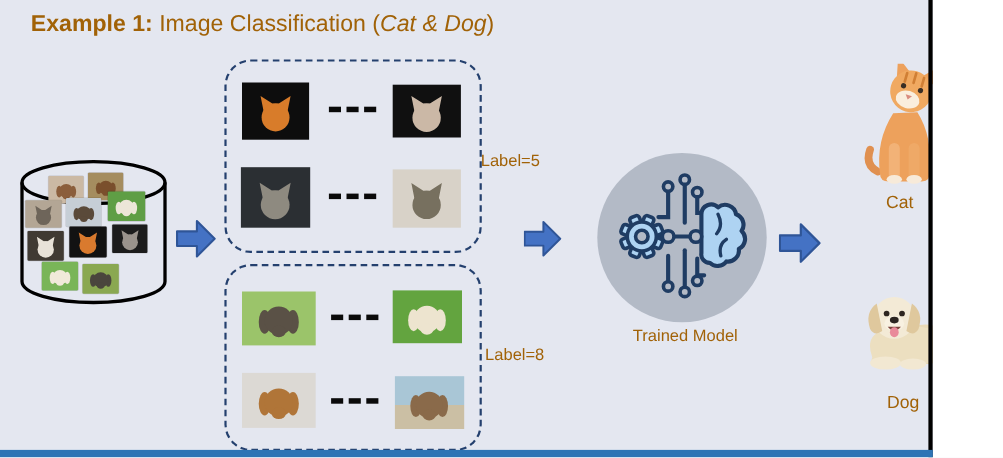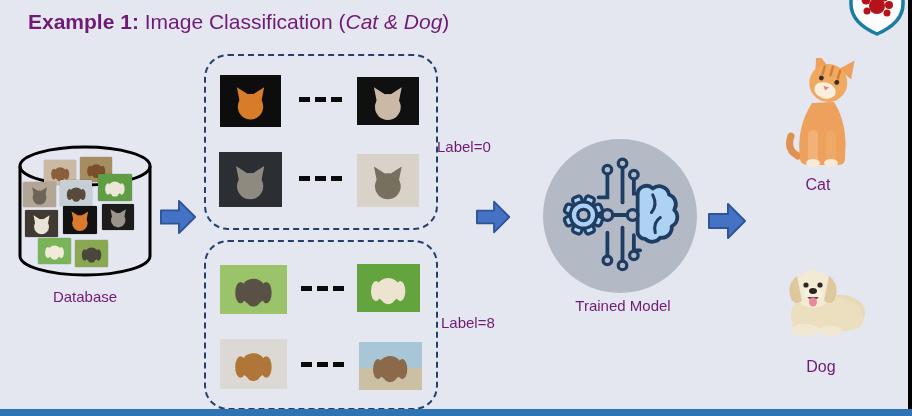--- a/index.html
+++ b/index.html
@@ -1,20 +1,20 @@
 <!DOCTYPE html>
 <html><head>
 <meta charset="utf-8">
 <style>
   html,body{margin:0;padding:0;background:#fff;}
   .canvas{
-    position:relative;width:912px;height:416px;overflow:hidden;
+    position:relative;width:848px;height:416px;overflow:hidden;
     background:#e4e7f0;
     font-family:"Liberation Sans",sans-serif;
-    color:#701a75;
+    color:#a16207;
   }
   
   .title{position:absolute;left:28px;top:10px;font-size:21px;white-space:nowrap;}
   .title .b{font-weight:bold;}
   .title .i{font-style:italic;}
   
   .right-edge{position:absolute;top:0;right:0;width:4px;height:416px;background:#000;}
   .footer-bar{position:absolute;left:0;bottom:0;width:912px;height:7px;background:#2e74b5;}
   
   .db-wrap{position:absolute;left:14px;top:142px;width:142px;height:150px;}
@@ -137,21 +137,20 @@
         <svg viewBox="0 0 40 40" fill="currentColor">
           <use href="#dog-head"></use>
         </svg>
       </div>
     <div class="mini" style="left:61px;top:98px;width:33px;height:27px;background:#8aa851;color:#4a453d;">
         <svg viewBox="0 0 40 40" fill="currentColor">
           <use href="#dog-head"></use>
         </svg>
       </div>
   </div>
-  <div class="db-label">Database</div>
 
   <div class="arrow" style="left:160px;top:197px;">
     <svg width="38" height="40" viewBox="0 0 40 40">
         <use href="#block-arrow"></use>
       </svg>
   </div>
 
   <div class="dash-box box-cats">
     <div class="photo" style="left:14px;top:19px;width:61px;height:52px;background:#0d0d0d;color:#d87c2a;">
         <svg viewBox="0 0 40 40" fill="currentColor">
@@ -177,21 +176,21 @@
         <i></i>
         <i></i>
         <i></i>
       </div>
     <div class="photo" style="left:151px;top:98px;width:62px;height:53px;background:#d8d2c8;color:#77705f;">
         <svg viewBox="0 0 40 40" fill="currentColor">
           <use href="#cat-head"></use>
         </svg>
       </div>
   </div>
-  <div class="grp-label lbl0">Label=0</div>
+  <div class="grp-label lbl0">Label=5</div>
 
   <div class="dash-box box-dogs">
     <div class="photo" style="left:14px;top:23px;width:67px;height:49px;background:#9bc46a;color:#5a5146;">
         <svg viewBox="0 0 40 40" fill="currentColor">
           <use href="#dog-head"></use>
         </svg>
       </div>
     <div class="dashes" style="left:95px;top:44px;">
         <i></i>
         <i></i>

